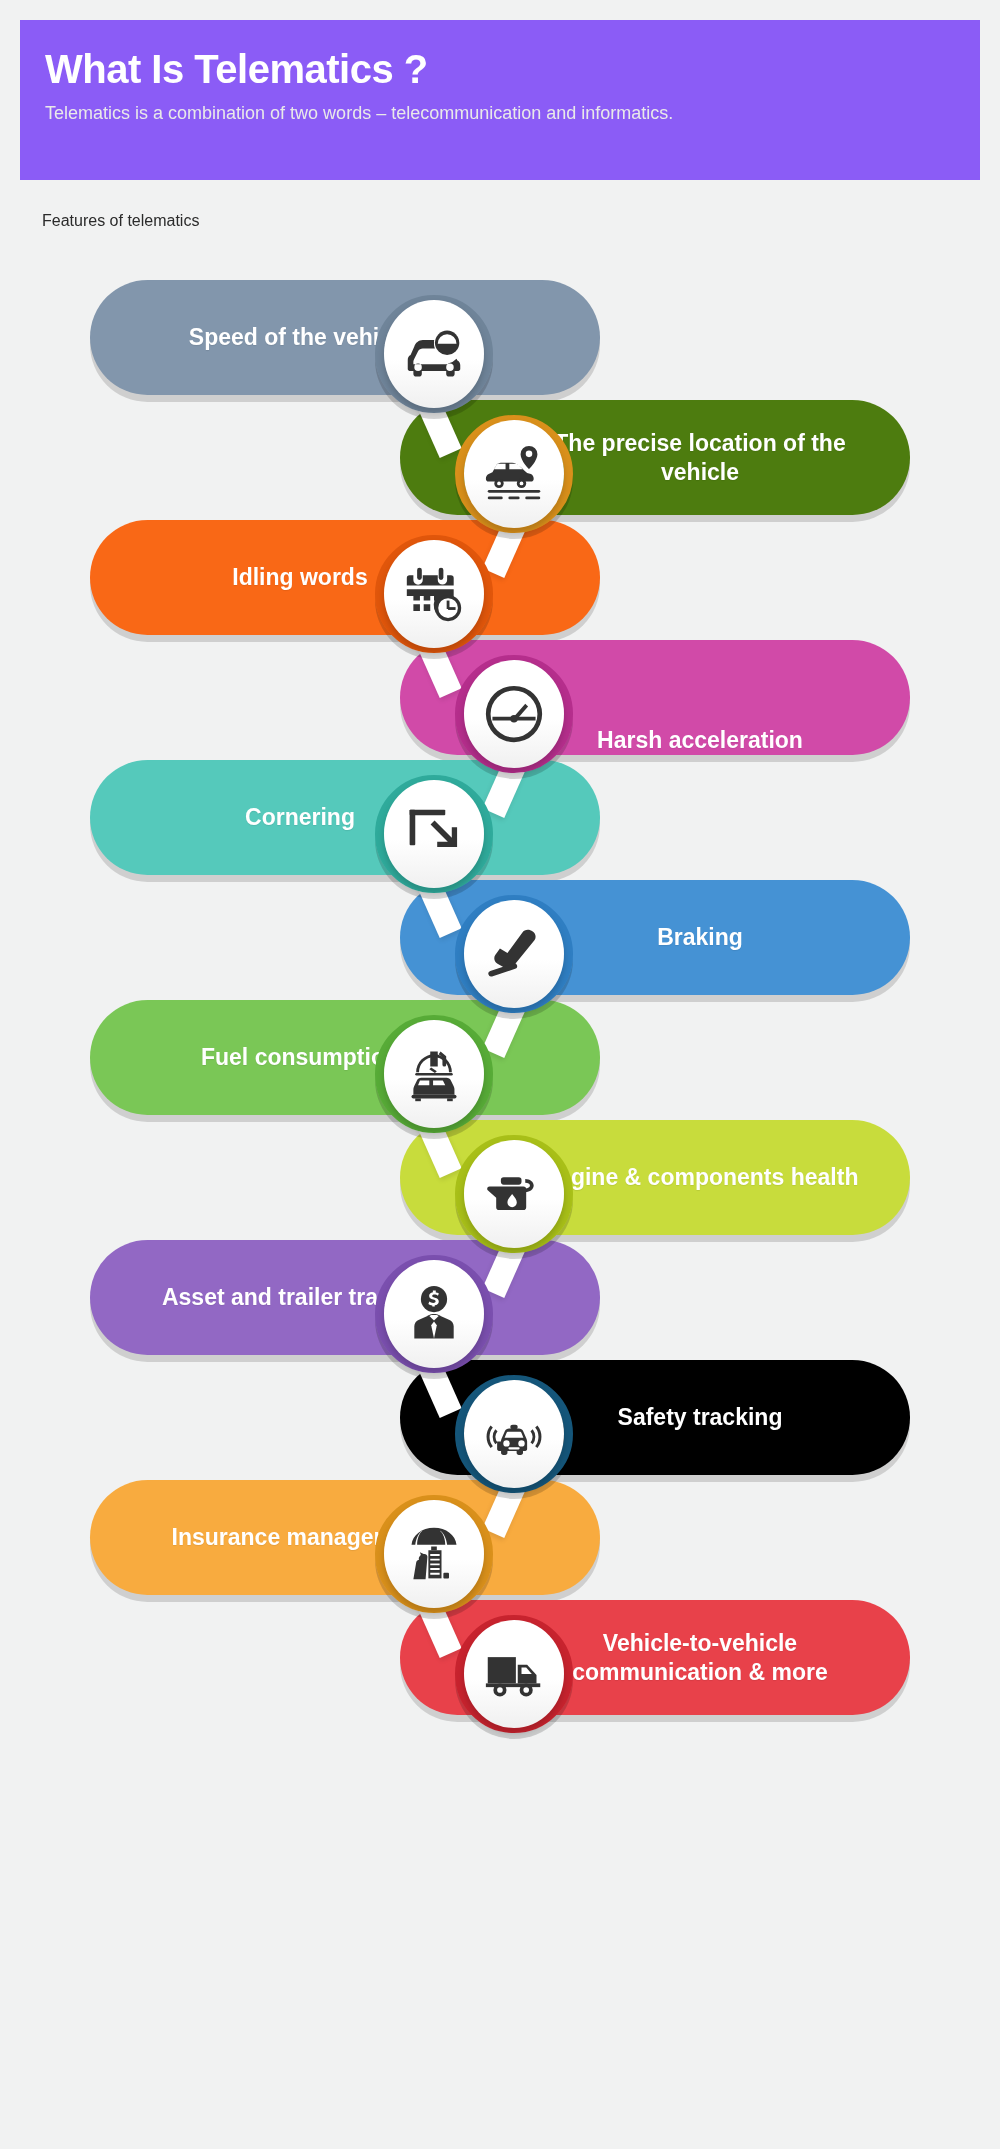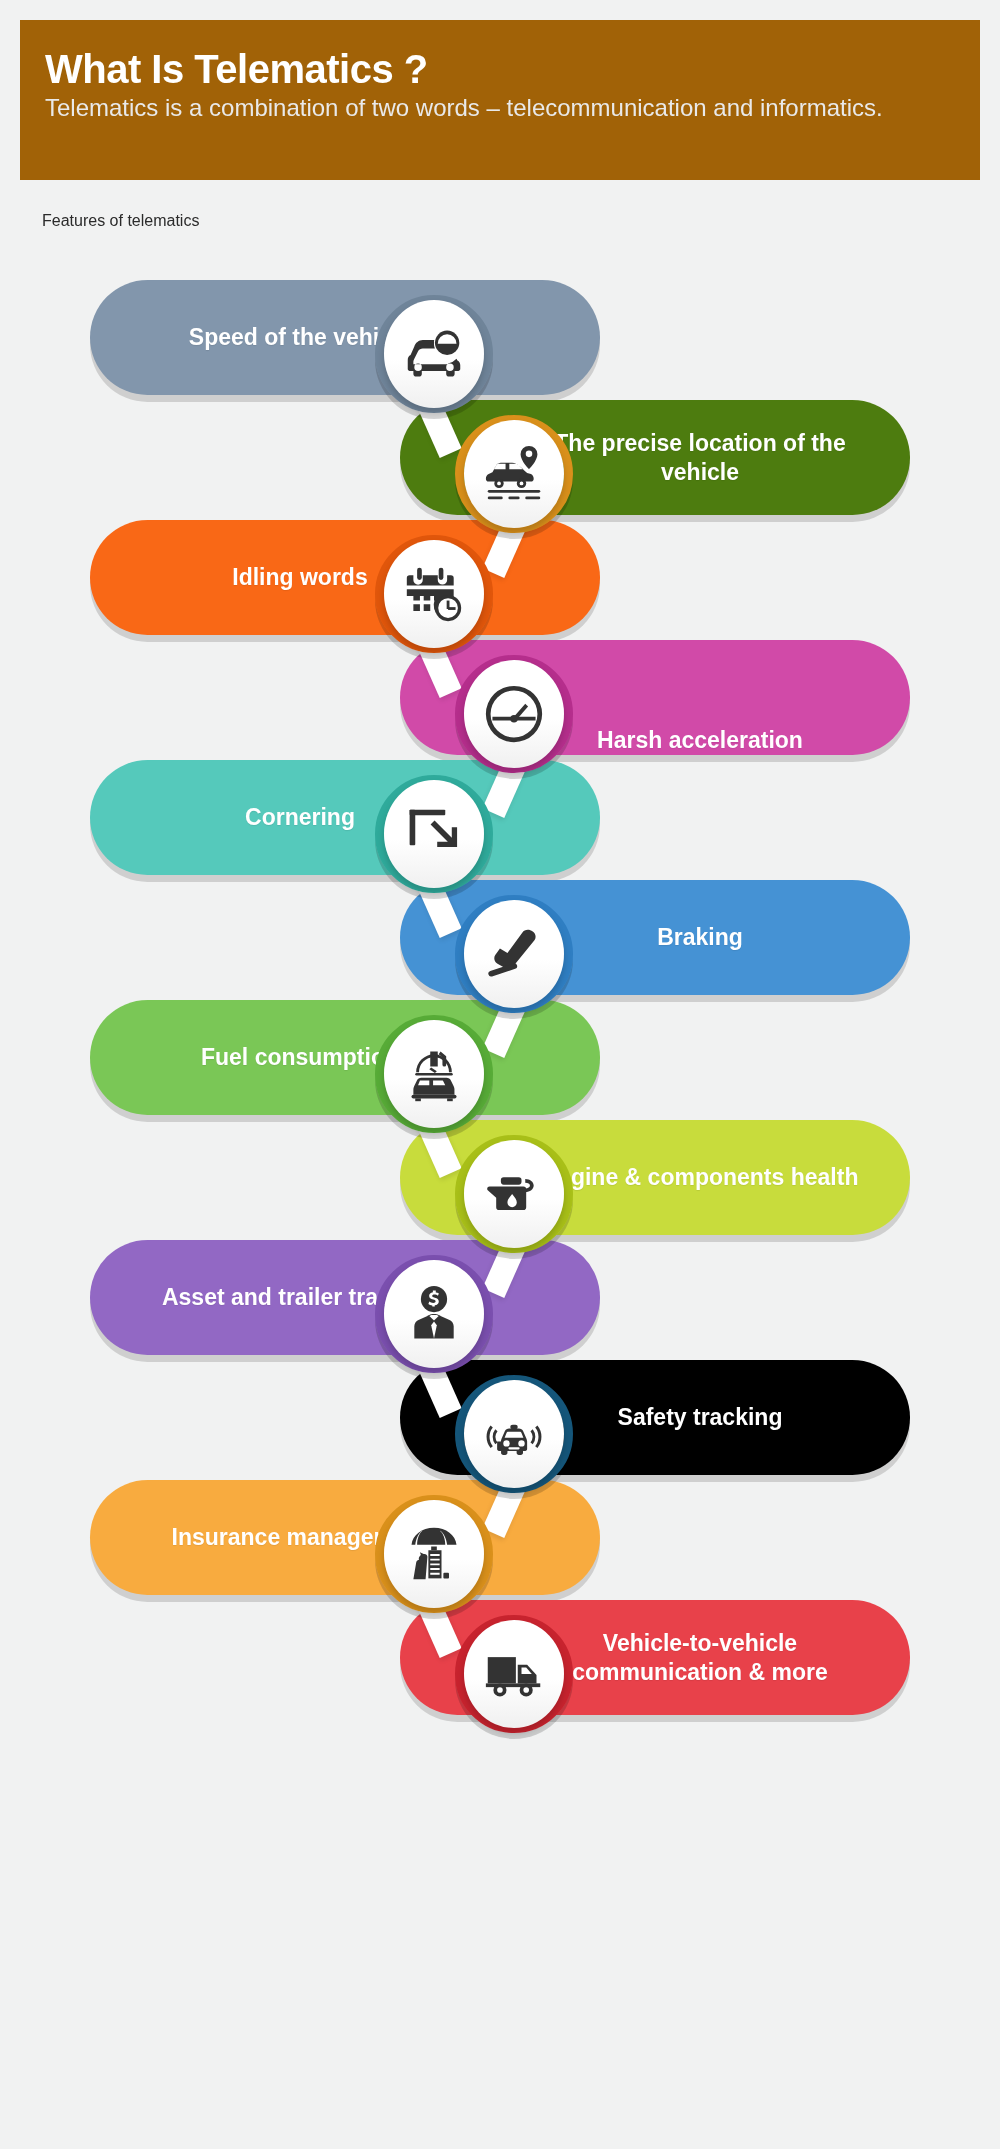--- a/index.html
+++ b/index.html
@@ -25,22 +25,23 @@
   }
   #header-title {
     color: #ffffff;
     font-size: 40px;
     font-weight: bold;
     letter-spacing: -0.5px;
     line-height: 1.15;
   }
   #header-subtitle {
     color: #e9e9e9;
-    font-size: 24px;
+    font-size: 18px;
     font-weight: normal;
+    margin-top: 10px;
     line-height: 1.3;
   }
 
   
   #section-heading {
     position: absolute;
     left: 42px;
     top: 212px;
     color: #2b2b2b;
     font-size: 16px;
@@ -127,21 +128,21 @@
     background: #ffffff;
     z-index: 3;
     box-shadow: 0 3px 5px rgba(0,0,0,0.10);
   }
   .connector.to-right { left: 420px; top: 95px;  transform: rotate(-24deg); }
   .connector.to-left  { left: 500px; top: 95px;  transform: rotate(24deg);  }
 </style>
 </head>
 <body style="background: rgb(241, 242, 242);">
 
-<div id="header-banner" style="background: #a16207;">
+<div id="header-banner" style="background: #8b5cf6;">
   <div id="header-title">What Is Telematics ?</div>
   <div id="header-subtitle">Telematics is a combination of two words – telecommunication and informatics.</div>
 </div>
 
 <div id="section-heading">Features of telematics</div>
 
 <div id="feature-list">
     <div class="feature-row">
       <div class="connector to-right"></div>
       <div class="pill left" style="background: rgb(130, 150, 172);">

